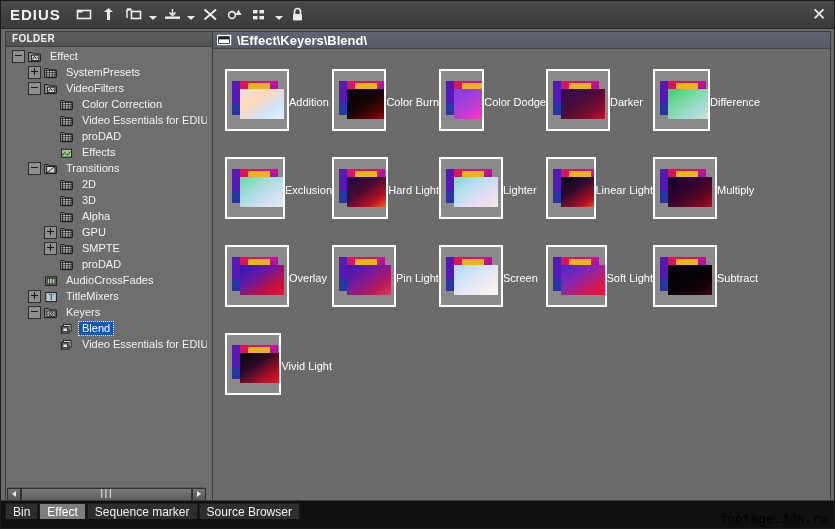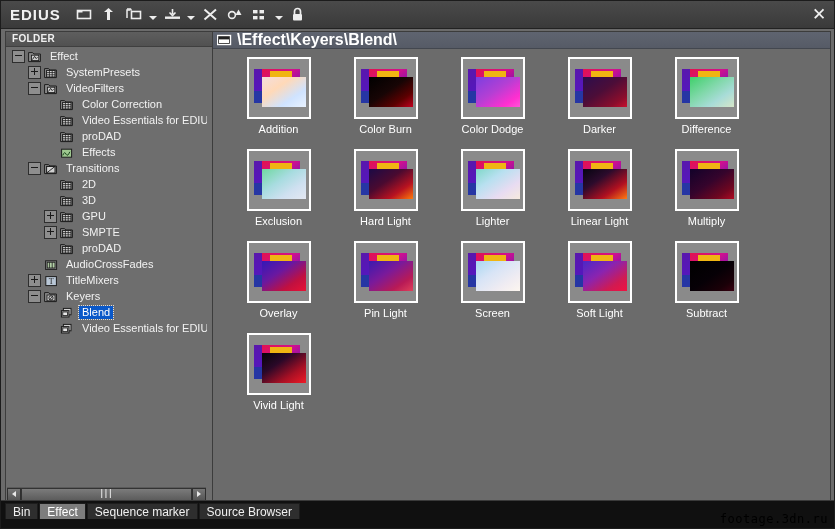--- a/index.html
+++ b/index.html
@@ -170,37 +170,37 @@
     background: #6b6b6b;
     border: 1px solid #3c3c3c;
     box-sizing: border-box;
   }
   .pathbar {
     height: 16px;
     background: linear-gradient(#5f6470, #565b66);
     border-bottom: 1px solid #43474f;
     display: flex; align-items: center;
     padding-left: 4px;
-    font-size: 16px; font-weight: bold;
+    font-size: 13px; font-weight: bold;
     color: #ffffff;
   }
   .pathbar .ficon { margin-right: 5px; }
   .grid {
     position: absolute; left: 0; top: 17px;
     width: 617px; height: 453px;
     padding: 8px 0 0 12px;
     box-sizing: border-box;
     display: flex; flex-wrap: wrap;
     align-content: flex-start;
     background: #6b6b6b;
   }
   .cell {
     width: 107px;
-    margin: 0 0 14px 0;
-    display: flex; flex-direction: column; align-items: center;
+    margin: 12px 0 14px 0;
+    display: flex; align-items: center;
   }
   .thumb-frame {
     width: 64px; height: 62px;
     border: 2px solid #ffffff;
     background: #8a8a8a;
     box-sizing: border-box;
     position: relative;
     overflow: hidden;
   }
   .thumb-inner {
@@ -444,20 +444,32 @@
           <div class="spacer" style="width: 38px;"></div>
           <div class="expander hidden"></div>
           <span class="ficon">
             <svg width="15" height="13" viewBox="0 0 15 13">
               <path d="M0.6 11.6 L0.6 2.6 L4.6 2.6 L5.8 4.0 L12.4 4.0 L12.4 11.6 Z" fill="#8d8d8d" stroke="#1d1d1d" stroke-width="1"></path>
               <rect x="2.6" y="4.4" width="8.4" height="6.6" fill="#d8d8d8" stroke="#1d1d1d" stroke-width="1"></rect>
               <path d="M2.6 6.6 H11 M2.6 8.8 H11 M5.4 4.4 V11 M8.2 4.4 V11" stroke="#1d1d1d" stroke-width="0.8" fill="none"></path>
             </svg>
           </span>
           <span class="tlabel">3D</span>
+        </div>
+        <div class="tnode">
+          <div class="spacer" style="width: 38px;"></div>
+          <div class="expander hidden"></div>
+          <span class="ficon">
+            <svg width="15" height="13" viewBox="0 0 15 13">
+              <path d="M0.6 11.6 L0.6 2.6 L4.6 2.6 L5.8 4.0 L12.4 4.0 L12.4 11.6 Z" fill="#8d8d8d" stroke="#1d1d1d" stroke-width="1"></path>
+              <rect x="2.6" y="4.4" width="8.4" height="6.6" fill="#d8d8d8" stroke="#1d1d1d" stroke-width="1"></rect>
+              <path d="M2.6 6.6 H11 M2.6 8.8 H11 M5.4 4.4 V11 M8.2 4.4 V11" stroke="#1d1d1d" stroke-width="0.8" fill="none"></path>
+            </svg>
+          </span>
+          <span class="tlabel">Alpha</span>
         </div>
         <div class="tnode">
           <div class="spacer" style="width: 38px;"></div>
           <div class="expander plus"></div>
           <span class="ficon">
             <svg width="15" height="13" viewBox="0 0 15 13">
               <path d="M0.6 11.6 L0.6 2.6 L4.6 2.6 L5.8 4.0 L12.4 4.0 L12.4 11.6 Z" fill="#8d8d8d" stroke="#1d1d1d" stroke-width="1"></path>
               <rect x="2.6" y="4.4" width="8.4" height="6.6" fill="#d8d8d8" stroke="#1d1d1d" stroke-width="1"></rect>
               <path d="M2.6 6.6 H11 M2.6 8.8 H11 M5.4 4.4 V11 M8.2 4.4 V11" stroke="#1d1d1d" stroke-width="0.8" fill="none"></path>
             </svg>

